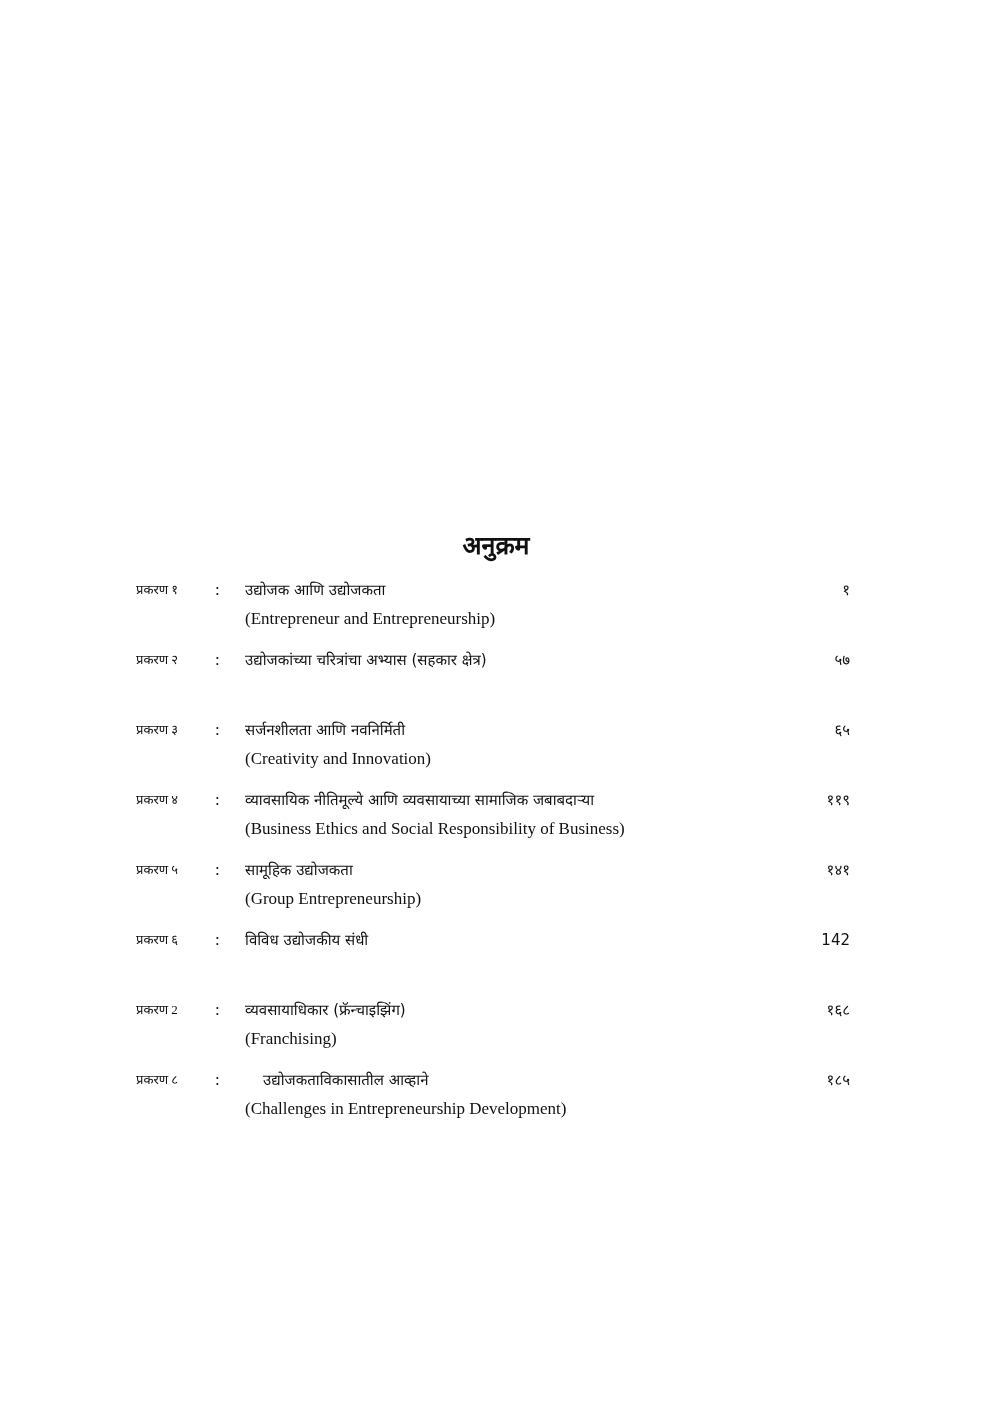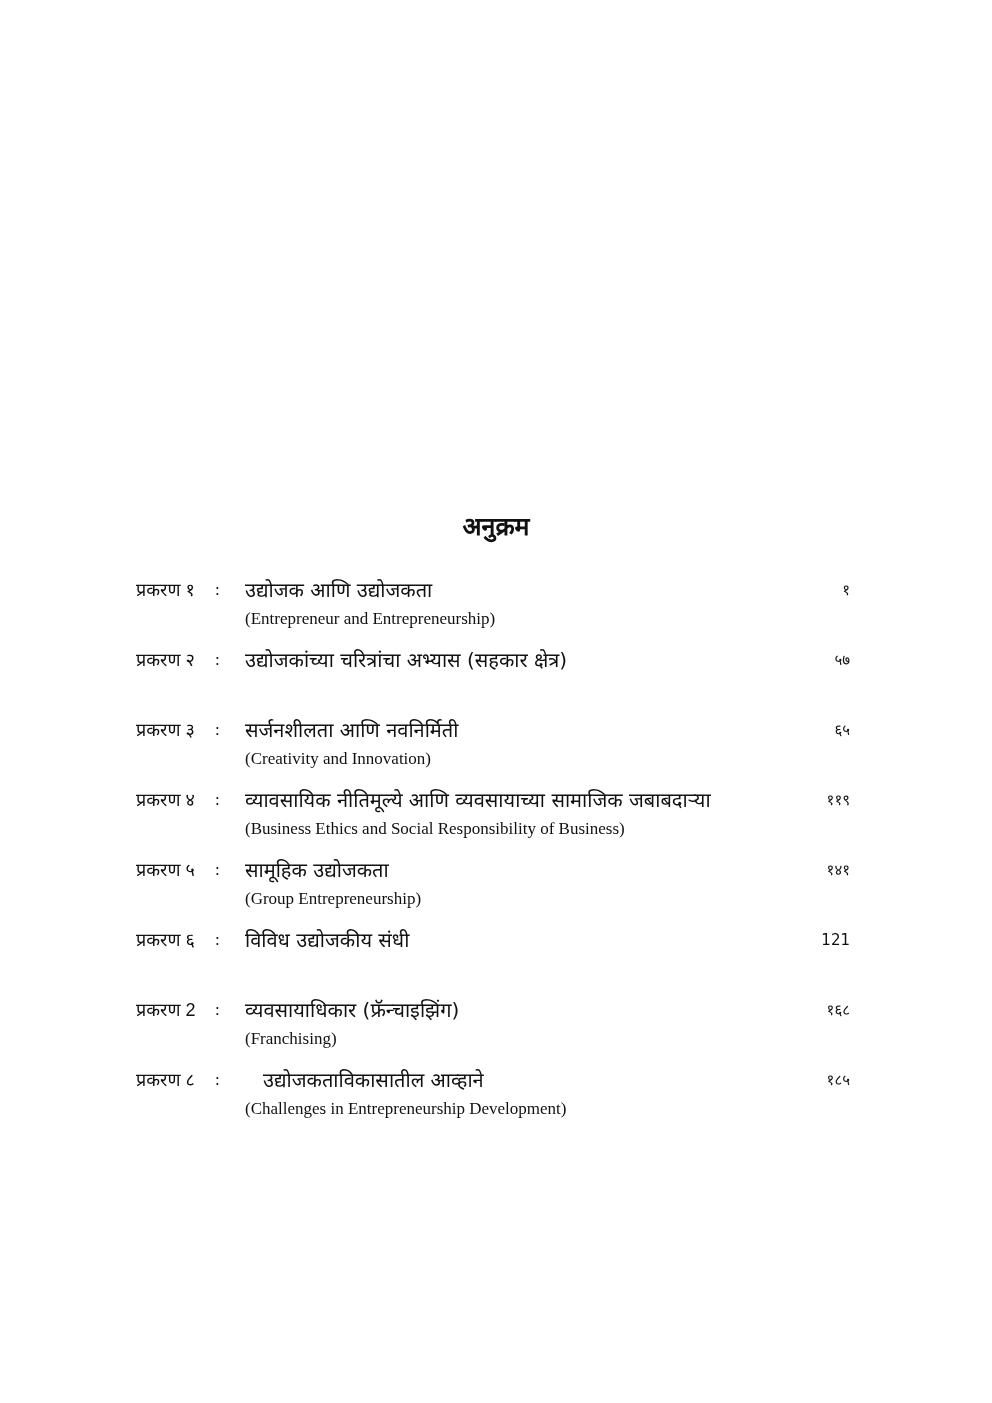--- a/index.html
+++ b/index.html
@@ -9,21 +9,21 @@
     }
     body {
       width: 992px;
       height: 1403px;
       position: relative;
       font-family: "Liberation Serif", "DejaVu Serif", serif;
       color: #111111;
     }
     .page-title {
       position: absolute;
-      top: 492px;
+      top: 511px;
       left: 0;
       width: 992px;
       text-align: center;
       font-family: "DejaVu Sans", sans-serif;
       font-weight: bold;
       font-size: 25px;
       line-height: 36px;
       color: #111;
     }
     .toc {
@@ -33,38 +33,38 @@
       width: 992px;
     }
     .entry {
       position: relative;
       height: 70px;
     }
     .entry .chapter-label {
       position: absolute;
       left: 136px;
       top: 4px;
-      font-family: Liberation Sans, sans-serif;
-      font-size: 18px;
+      font-family: Liberation Serif, serif;
+      font-size: 13px;
       line-height: 22px;
     }
     .entry .colon {
       position: absolute;
       left: 215px;
       top: 4px;
       font-size: 17px;
       line-height: 22px;
       font-family: "Liberation Serif", serif;
     }
     .entry .title-mr {
       position: absolute;
       left: 245px;
       top: 4px;
       font-family: "DejaVu Sans", sans-serif;
-      font-size: 20px;
+      font-size: 15px;
       line-height: 22px;
       white-space: nowrap;
     }
     .entry .title-en {
       position: absolute;
       left: 245px;
       top: 33px;
       font-family: "Liberation Serif", serif;
       font-size: 17px;
       line-height: 22px;
@@ -134,21 +134,21 @@
     <span class="colon">:</span>
     <span class="title-mr">सामूहिक उद्योजकता</span>
     <span class="title-en">(Group Entrepreneurship)</span>
     <span class="page-no">१४१</span>
   </div>
 
   <div class="entry">
     <span class="chapter-label">प्रकरण ६</span>
     <span class="colon">:</span>
     <span class="title-mr">विविध उद्योजकीय संधी</span>
-    <span class="page-no">121</span>
+    <span class="page-no">142</span>
   </div>
 
   <div class="entry">
     <span class="chapter-label">प्रकरण 2</span>
     <span class="colon">:</span>
     <span class="title-mr">व्यवसायाधिकार (फ्रॅन्चाइझिंग)</span>
     <span class="title-en">(Franchising)</span>
     <span class="page-no">१६८</span>
   </div>
 

